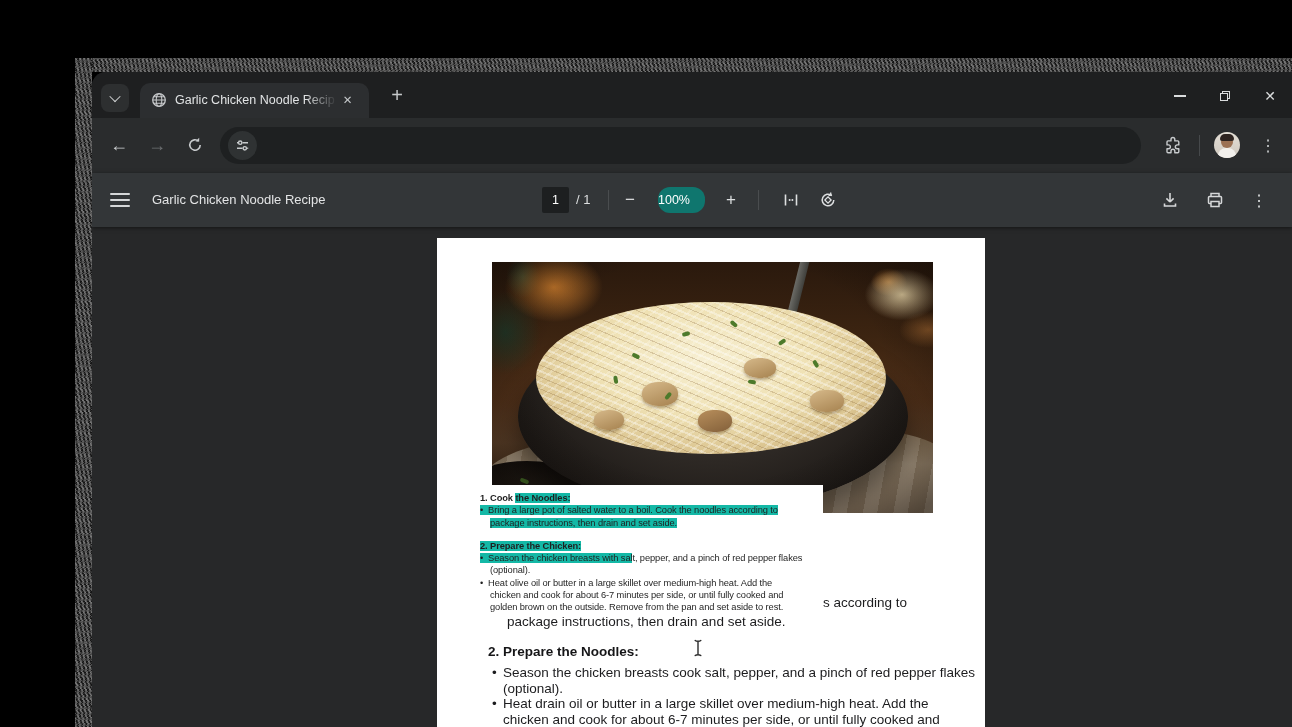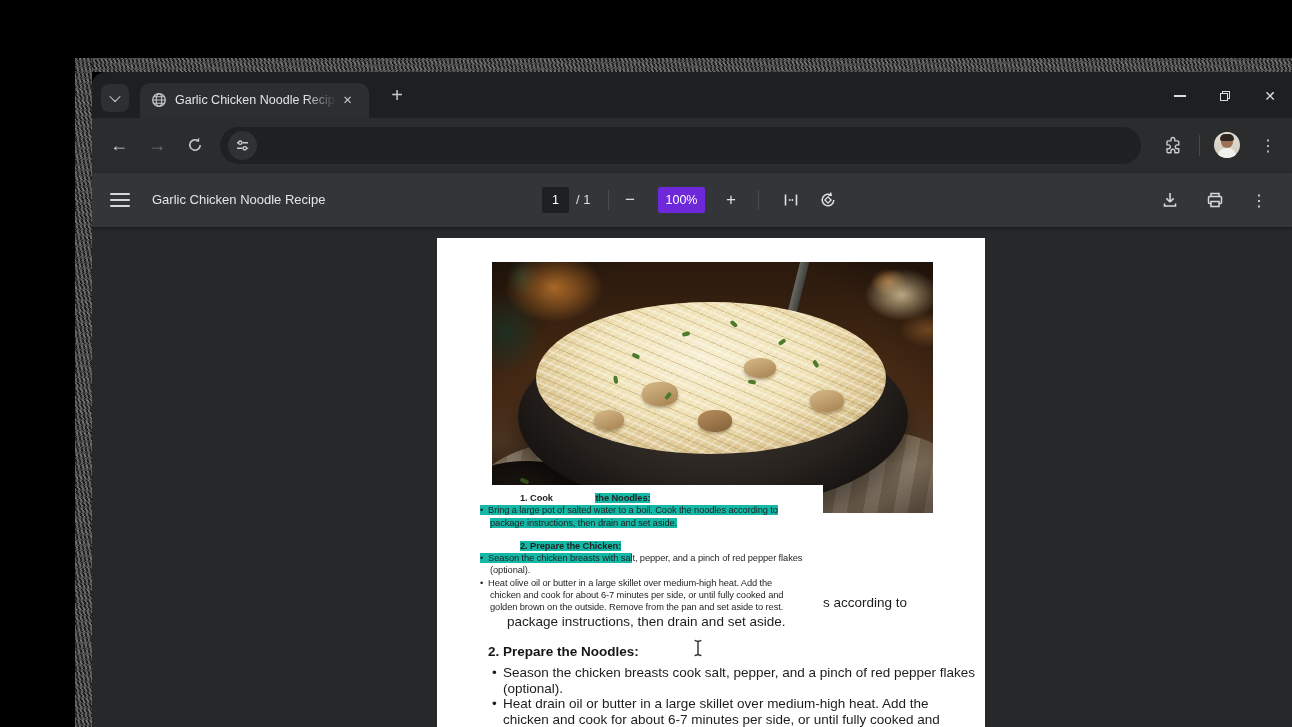--- a/index.html
+++ b/index.html
@@ -52,21 +52,21 @@
 
   
   #pdfbar{position:absolute;left:0;top:101px;width:100%;height:54px;background:#333638;box-shadow:0 1px 4px rgba(0,0,0,.5);z-index:3;}
   .burger{position:absolute;left:18px;top:20px;width:20px;height:14px;display:flex;flex-direction:column;justify-content:space-between;cursor:pointer;}
   .burger div{height:2px;background:#d6d8d9;border-radius:1px;}
   .pdftitle{position:absolute;left:60px;top:0;height:54px;line-height:54px;font-size:13px;color:#e3e4e5;white-space:nowrap;}
   .pagebox{position:absolute;left:450px;top:14px;width:27px;height:26px;background:#1d1f20;border-radius:2px;color:#fff;font-size:12.5px;text-align:center;line-height:26px;cursor:text;}
   .slash{position:absolute;left:484px;top:0;height:54px;line-height:54px;font-size:13px;color:#dddfe0;}
   .barsep{position:absolute;top:17px;width:1px;height:20px;background:#4a4d4f;}
   .toolbtn{position:absolute;top:13px;width:28px;height:28px;display:flex;align-items:center;justify-content:center;color:#dddfe0;font-size:17px;cursor:pointer;border-radius:50%;}
-  .zoombox{position:absolute;left:566px;top:14px;width:47px;height:26px;background:#6d28d9;border-radius:2px;color:#fff;font-size:12.5px;text-align:center;line-height:26px;cursor:text;}
+  .zoombox{position:absolute;left:566px;top:14px;width:47px;height:26px;background:#0f766e;border-radius:12px;color:#fff;font-size:12.5px;line-height:26px;cursor:text;}
 
   
   #viewer{position:absolute;left:0;top:155px;width:100%;height:500px;background:#272829;overflow:hidden;}
   #pdfpage{position:absolute;left:345px;top:11px;width:548px;height:489px;background:#ffffff;}
 
   
   #photo{position:absolute;left:55px;top:24px;width:441px;height:251px;overflow:hidden;background:
     radial-gradient(70px 50px at 14% 10%, rgba(205,125,45,.9), rgba(205,125,45,0) 70%),
     radial-gradient(50px 60px at 3% 28%, rgba(34,56,40,.95), rgba(34,56,40,0) 70%),
     radial-gradient(24px 30px at 7% 6%, rgba(40,70,52,.9), rgba(40,70,52,0) 70%),
@@ -94,21 +94,21 @@
   .vig{position:absolute;inset:0;background:radial-gradient(ellipse at 50% 42%, rgba(0,0,0,0) 55%, rgba(8,5,3,.5) 96%);}
 
   
   .ptx{position:absolute;color:#1c1c1e;font-size:13.5px;white-space:nowrap;}
   .ptx b{font-weight:700;color:#151517;}
   .bull{display:inline-block;width:11px;}
 
   
   #dragbox{position:absolute;left:385px;top:258px;width:346px;height:128px;background:#fff;padding:7px 0 0 3px;overflow:hidden;z-index:5;}
   .dp-line{white-space:pre;font-size:9.3px;line-height:12.3px;color:#1f1f1f;letter-spacing:-0.1px;}
-  .dp-line .b{font-weight:700;margin-left:40px;}
+  .dp-line .b{font-weight:700;}
   .dp-ind{padding-left:10px;}
   .hl{background:#14b8a6;}
   .dp-gap{height:11px;}
 
   .ibeam{position:absolute;left:600px;top:411px;z-index:6;}
 </style>
 </head>
 <body>
 
 <div id="stage">

